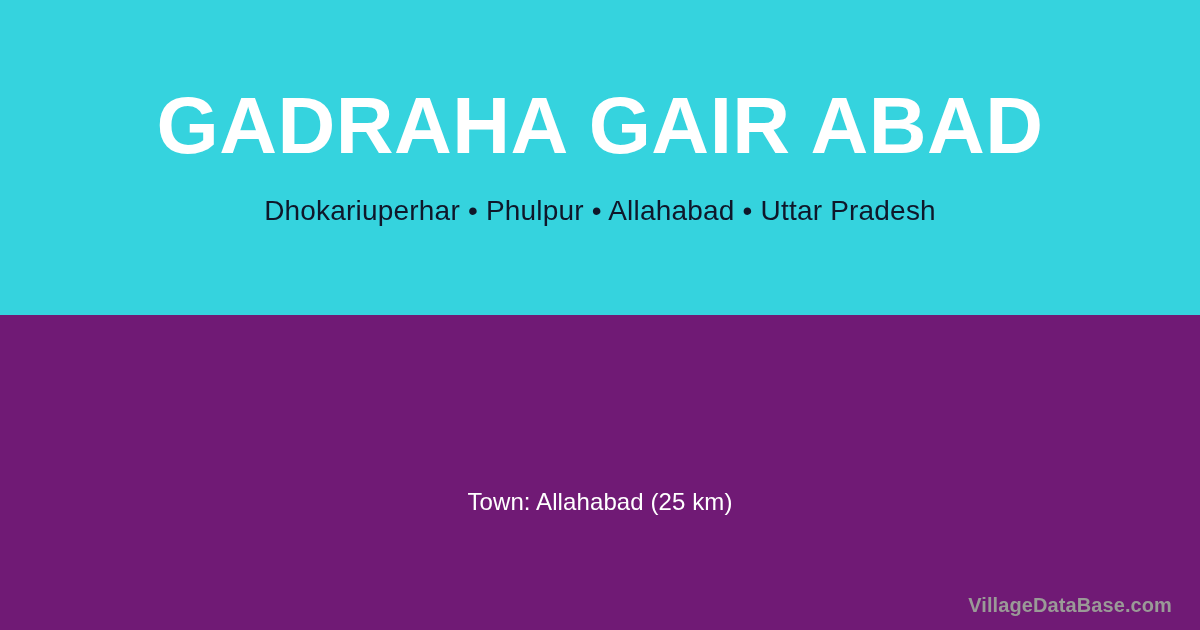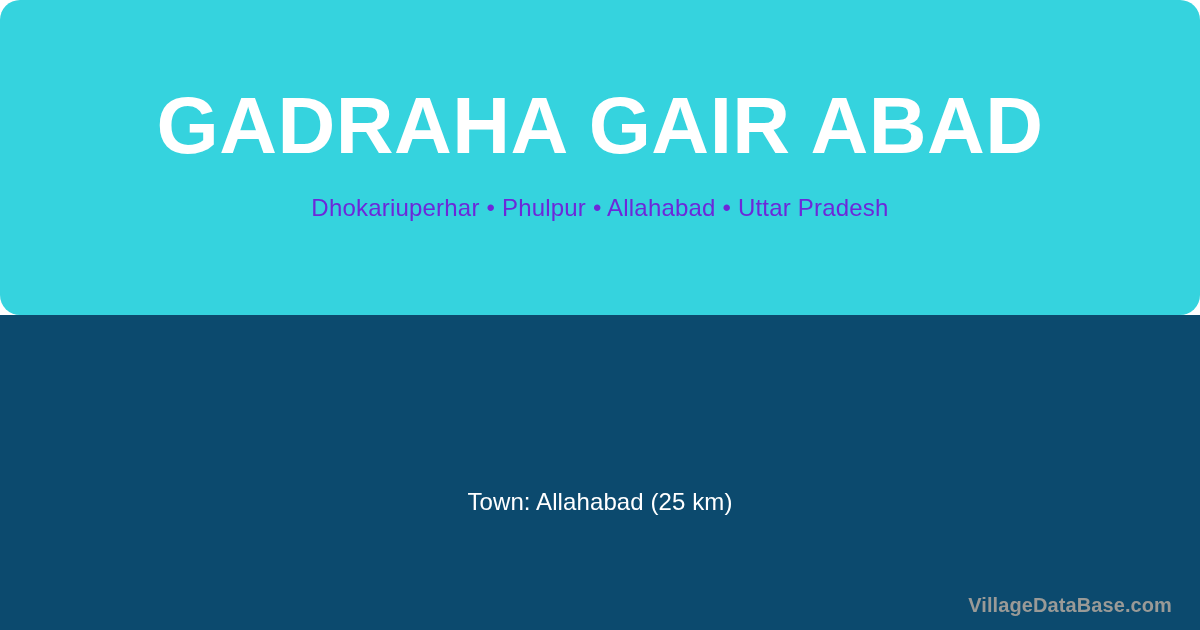--- a/index.html
+++ b/index.html
@@ -24,21 +24,20 @@
     left: 0;
     top: 0;
     width: 1200px;
     height: 315px;
     background: #35d3de;
     box-sizing: border-box;
     display: flex;
     flex-direction: column;
     align-items: center;
     justify-content: flex-start;
-    border-radius: 20px;
   }
 
   .hero-title {
     margin: 0;
     padding: 0;
     width: 100%;
     text-align: center;
     color: #ffffff;
     font-family: "Liberation Sans", "DejaVu Sans", sans-serif;
     font-size: 80px;
@@ -48,37 +47,37 @@
     text-transform: uppercase;
     white-space: nowrap;
     margin-top: 86px;
   }
 
   .hero-subtitle {
     margin: 12px;
     padding: 0;
     width: 100%;
     text-align: center;
-    color: #6d28d9;
-    font-size: 24px;
+    color: #0f172a;
+    font-size: 28px;
     line-height: 1.2;
     font-weight: 400;
     letter-spacing: 0.2px;
     white-space: nowrap;
     margin-top: 28px;
   }
 
   
   .body-band {
     position: absolute;
     left: 0;
     top: 315px;
     width: 1200px;
     height: 315px;
-    background: #0c4a6e;
+    background: #701a75;
   }
 
   .body-text {
     position: absolute;
     left: 0;
     top: 0;
     width: 1200px;
     height: 374px;
     display: flex;
     align-items: center;

